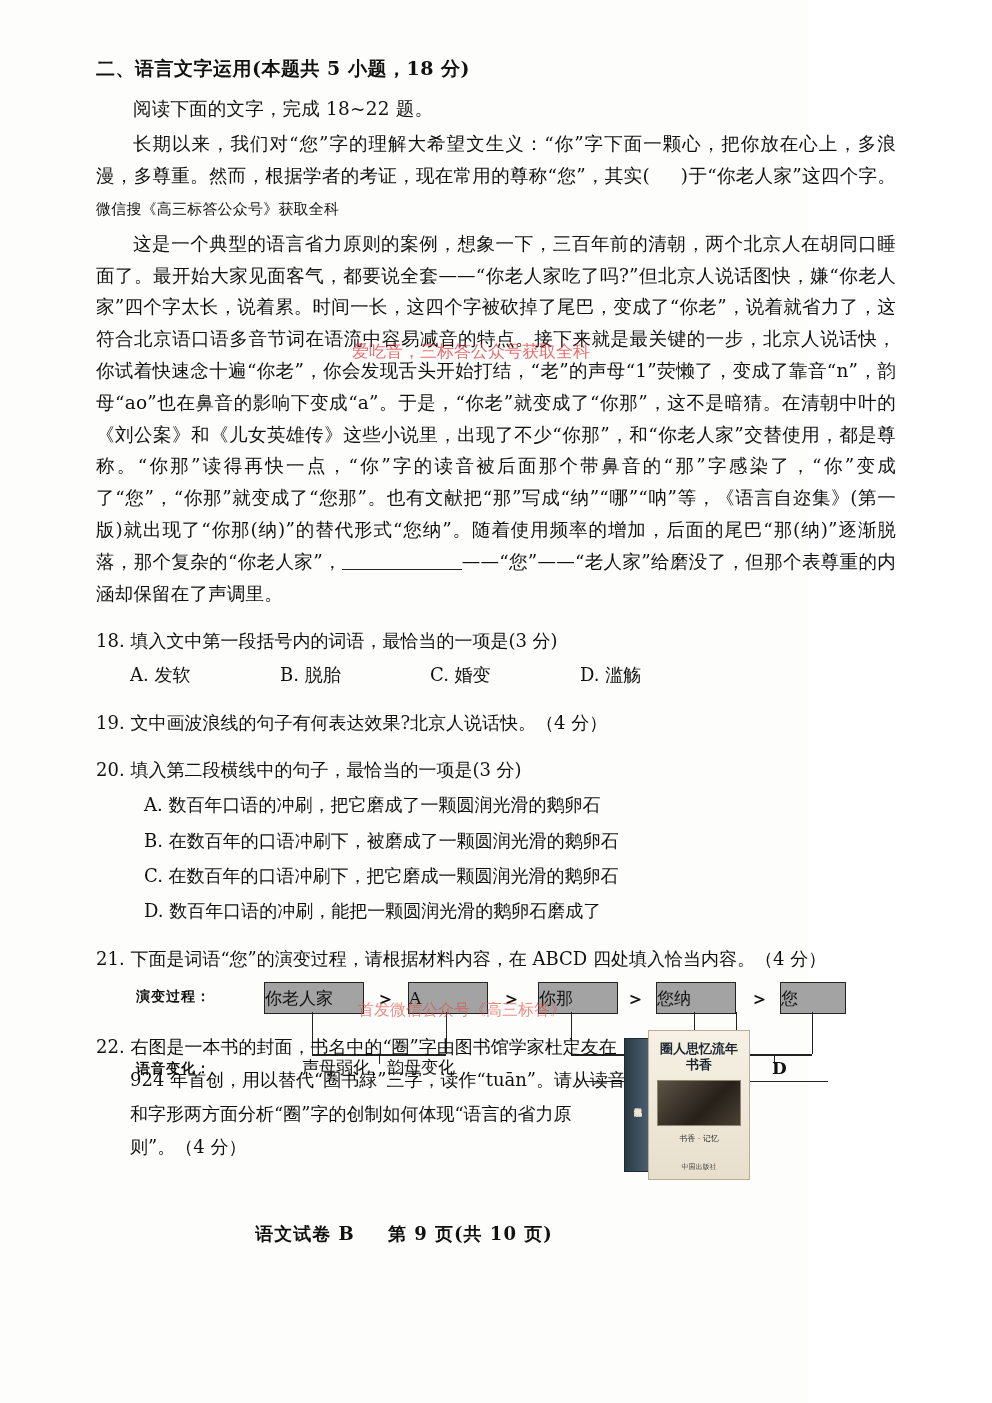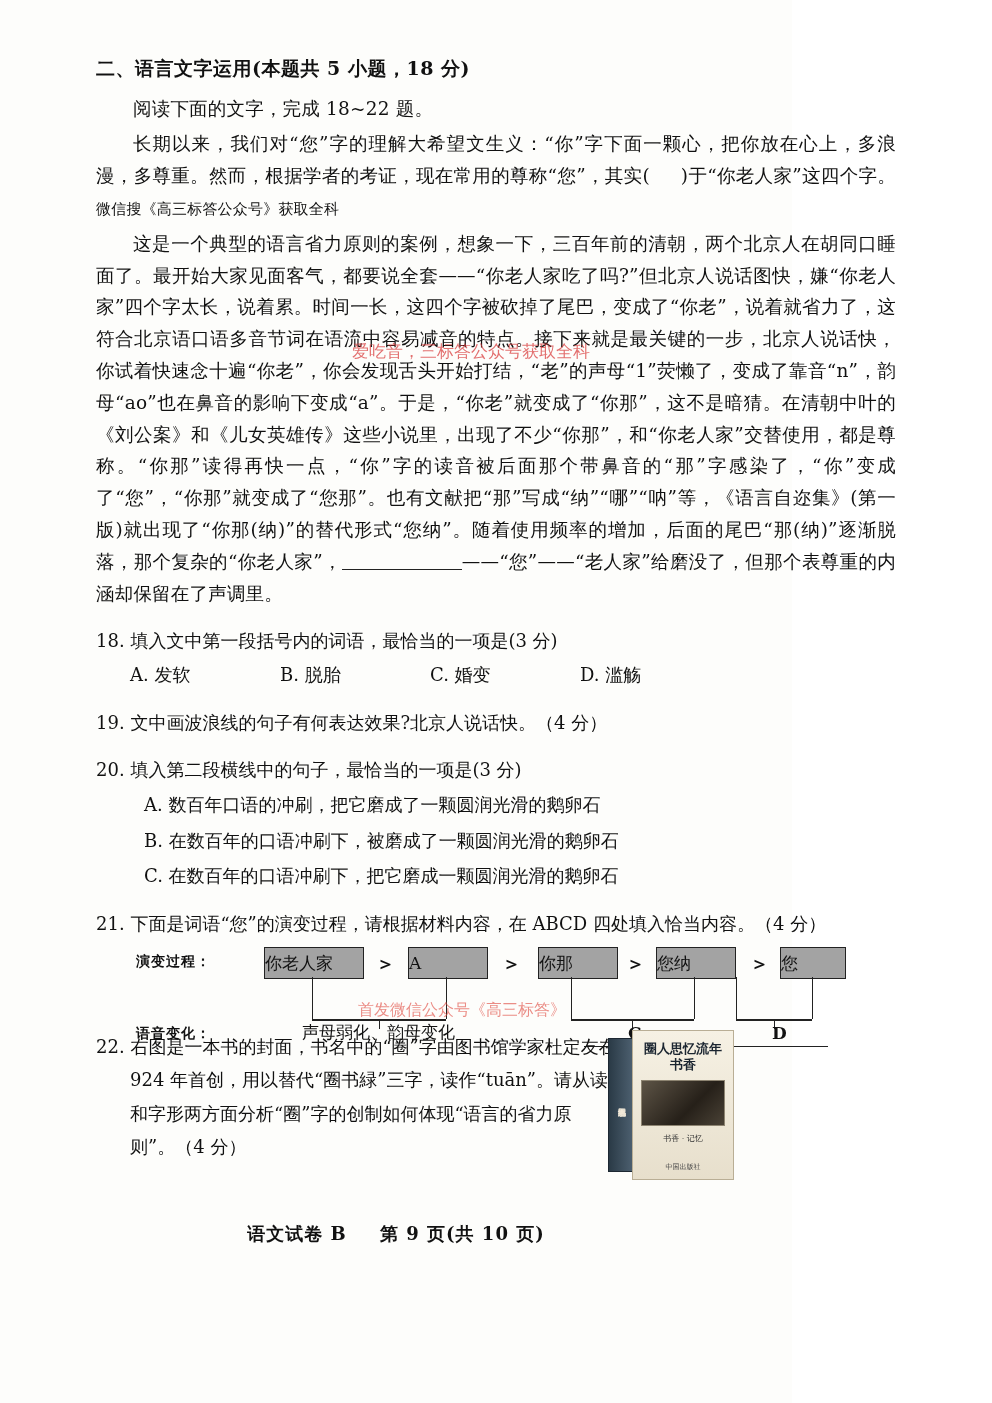--- a/index.html
+++ b/index.html
@@ -14,20 +14,21 @@
     font-family: "DejaVu Serif", "Liberation Serif", serif;
     color: #111;
     overflow: hidden;
   }
   .page {
     position: absolute;
     left: 0; top: 0;
     width: 792px;
     height: 1403px;
     background: #fdfdfb;
+    padding-left: 16px;
   }
   .content {
     position: absolute;
     left: 96px;
     top: 54px;
     width: 800px;
   }
   .section-title {
     font-size: 19px;
     font-weight: bold;
@@ -277,20 +278,21 @@
     </div>
 
     <div class="q">
       <span>20.</span>
       <span>填入第二段横线中的句子，最恰当的一项是(3 分)</span>
     </div>
     <div class="opts-list">
       <div>A. 数百年口语的冲刷，把它磨成了一颗圆润光滑的鹅卵石</div>
       <div>B. 在数百年的口语冲刷下，被磨成了一颗圆润光滑的鹅卵石</div>
       <div>C. 在数百年的口语冲刷下，把它磨成一颗圆润光滑的鹅卵石</div>
+      <div>D. 数百年口语的冲刷，能把一颗圆润光滑的鹅卵石磨成了</div>
     </div>
 
     <div class="q">
       <span>21.</span>
       <span>下面是词语“您”的演变过程，请根据材料内容，在 ABCD 四处填入恰当内容。（4 分）</span>
     </div>
 
     <div class="diagram">
       <span class="dlabel" style="left:0; top:6px;">演变过程：</span>
       <span class="dlabel" style="left:0; top:78px;">语音变化：</span>

